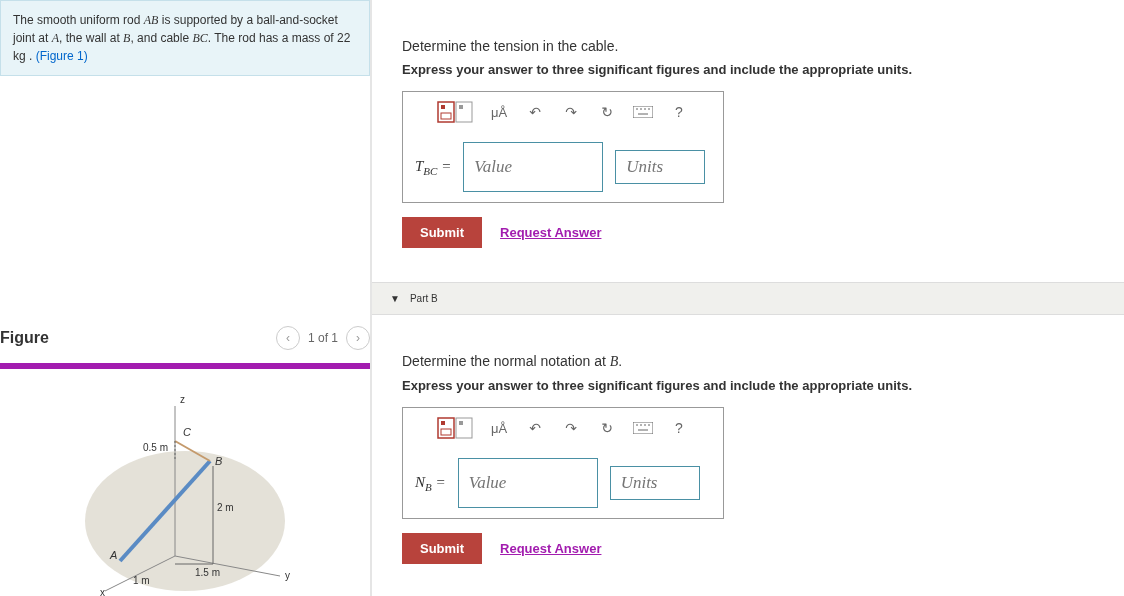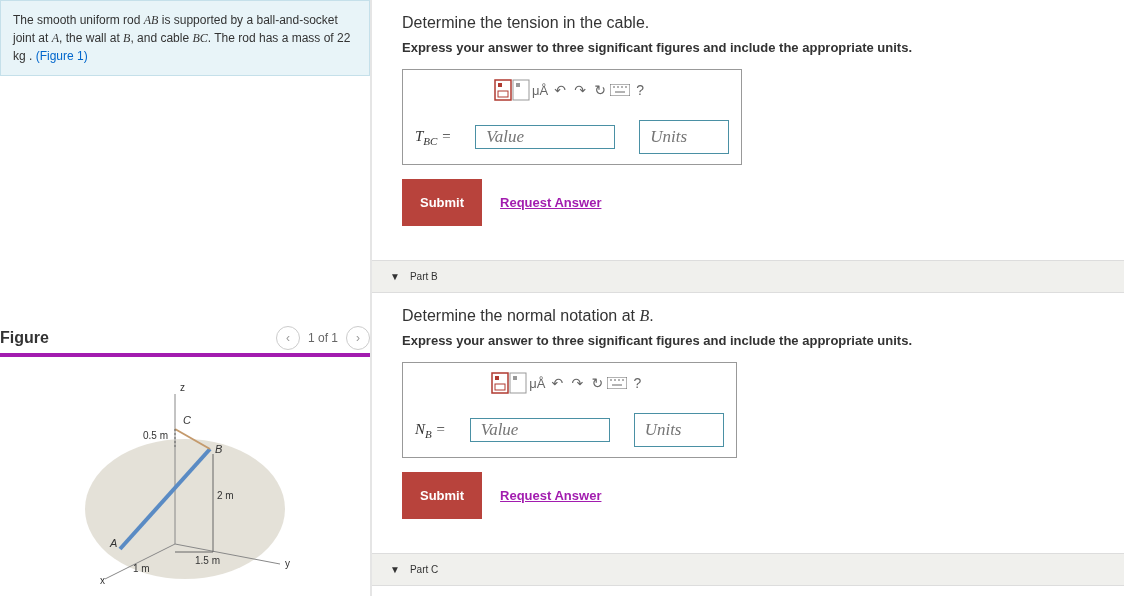--- a/index.html
+++ b/index.html
@@ -3,40 +3,40 @@
 <meta charset="utf-8">
 <style>
 * { box-sizing: border-box; margin: 0; padding: 0; }
 body { font-family: Arial, Helvetica, sans-serif; font-size: 13px; color: #333; background: #fff; }
 .container { display: flex; width: 1124px; }
 .left-panel { width: 370px; padding: 0; }
 .problem-box { background: #e8f4f8; border: 1px solid #c5e0ea; padding: 10px 12px; margin-bottom: 20px; font-size: 12px; line-height: 1.5; }
 .problem-box .math { font-style: italic; font-family: 'Times New Roman', serif; }
 .fig-link { color: #0066cc; cursor: pointer; }
 .figure-section { margin-top: 250px; }
-.figure-header { display: flex; justify-content: space-between; align-items: center; border-bottom: 4px solid #a21caf; padding-bottom: 3px; margin-bottom: 12px; }
+.figure-header { display: flex; justify-content: space-between; align-items: center; border-bottom: 6px solid #a21caf; padding-bottom: 13px; margin-bottom: 12px; }
 .figure-title { font-size: 16px; font-weight: bold; color: #333; }
 .figure-nav { display: flex; align-items: center; gap: 8px; font-size: 12px; color: #666; }
 .nav-btn { width: 24px; height: 24px; border: 1px solid #ccc; border-radius: 50%; background: #fff; display: flex; align-items: center; justify-content: center; cursor: pointer; color: #999; font-size: 12px; }
 .figure-img { width: 280px; height: 220px; margin: 10px auto; position: relative; }
 .right-panel { flex: 1; border-left: 2px solid #e5e5e5; padding-left: 0; }
 .part-content { padding: 14px 30px; }
-.prompt { font-size: 16px; margin-bottom: 8px; }
+.prompt { font-size: 14px; margin-bottom: 8px; margin-top: 24px; }
 .hint { font-size: 13px; font-weight: bold; margin-bottom: 14px; }
 .answer-box { border: 1px solid #999; display: inline-block; padding: 0; background: #fff; }
-.toolbar { display: flex; align-items: center; padding: 8px 12px; justify-content: center; min-width: 320px; }
+.toolbar { display: flex; align-items: center; gap: 16px; padding: 8px 12px; justify-content: center; min-width: 320px; }
 .tool-icon { width: 20px; height: 20px; display: inline-flex; align-items: center; justify-content: center; color: #666; font-size: 14px; }
 .tool-icon.templates { width: 36px; height: 24px; }
-.input-row { display: flex; align-items: center; padding: 10px 12px; gap: 24px; }
+.input-row { display: flex; align-items: center; padding: 10px 12px; gap: 12px; }
 .var-label { font-style: italic; font-family: 'Times New Roman', serif; font-size: 15px; }
 .sub { font-size: 11px; vertical-align: sub; }
-.value-input { border: 1px solid #4a90a4; padding: 6px 10px; width: 140px; height: 24px; font-style: italic; font-family: 'Times New Roman', serif; font-size: 17px; color: #888; }
+.value-input { border: 1px solid #4a90a4; padding: 6px 10px; width: 140px; height: 50px; font-style: italic; font-family: 'Times New Roman', serif; font-size: 17px; color: #888; }
 .units-input { border: 1px solid #4a90a4; padding: 6px 10px; width: 90px; height: 34px; font-style: italic; font-family: 'Times New Roman', serif; font-size: 17px; color: #888; }
 .submit-row { margin-top: 14px; display: flex; align-items: center; gap: 18px; }
-.submit-btn { background: #b8433c; color: #fff; border: none; padding: 16px 18px; font-size: 13px; font-weight: bold; cursor: pointer; }
+.submit-btn { background: #b8433c; color: #fff; border: none; padding: 8px 18px; font-size: 13px; font-weight: bold; cursor: pointer; }
 .request-link { color: #a21caf; font-size: 13px; font-weight: bold; text-decoration: underline; cursor: pointer; }
 .part-header { background: #f0f0ed; padding: 10px 18px; margin-top: 20px; display: flex; align-items: center; gap: 10px; border-top: 1px solid #ddd; border-bottom: 1px solid #ddd; }
 .collapse-icon { font-size: 10px; color: #333; }
 .part-title { font-weight: normal; font-size: 10px; }
 .math-i { font-style: italic; font-family: 'Times New Roman', serif; }
 </style>
 </head>
 <body>
 
 <div class="container">

